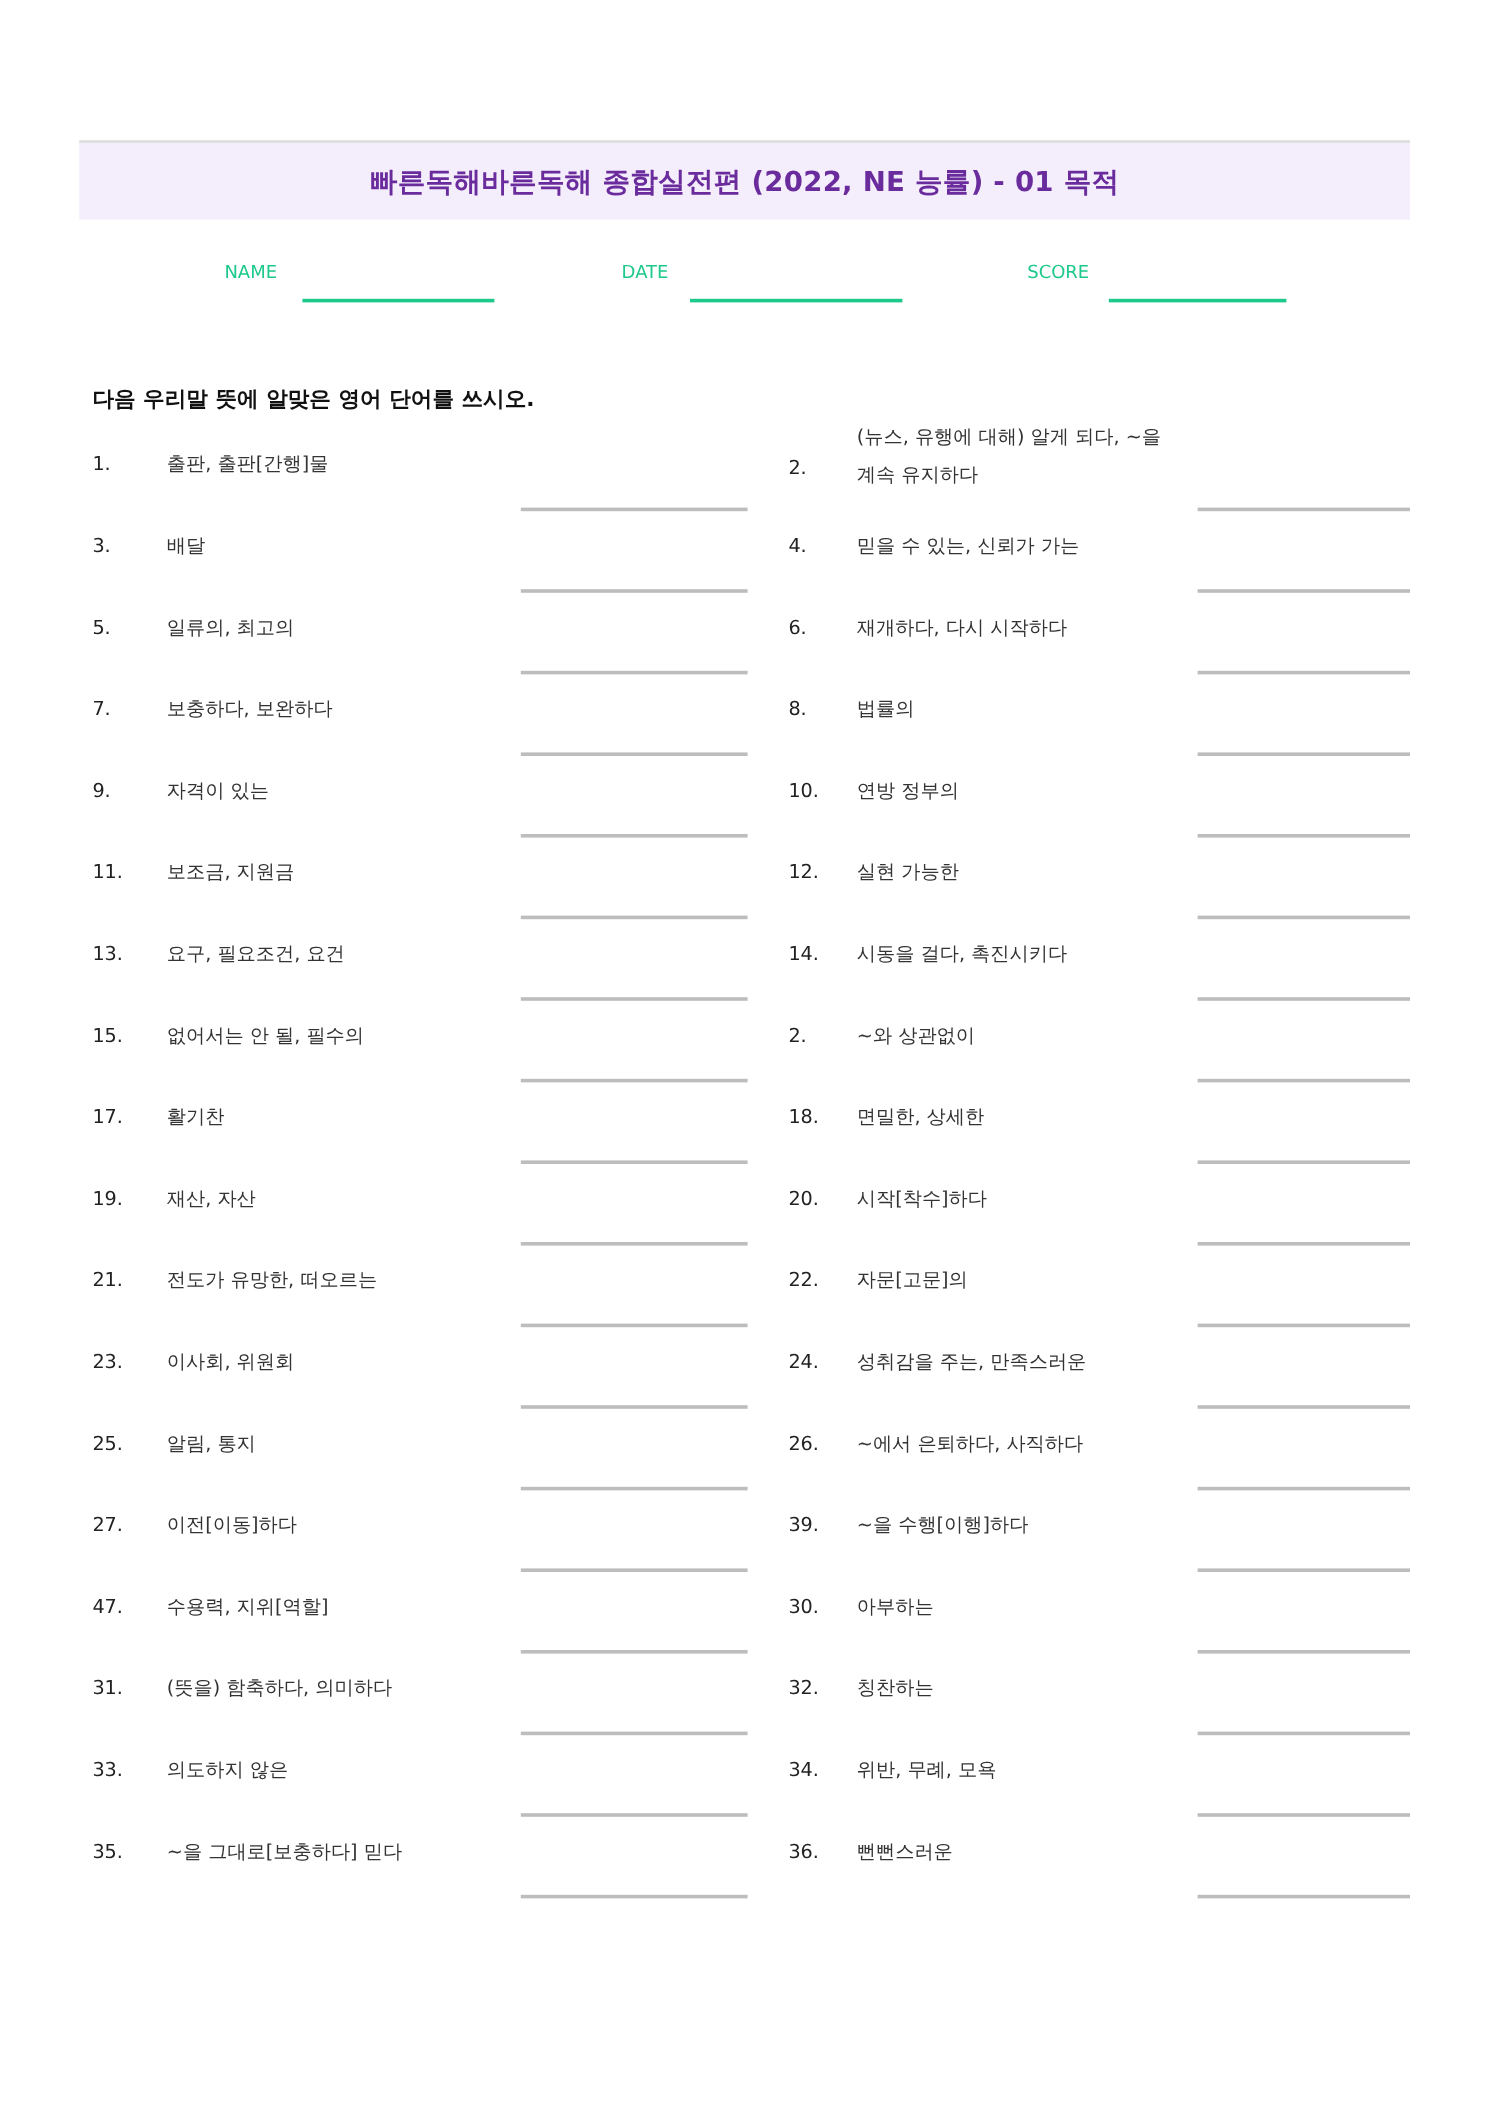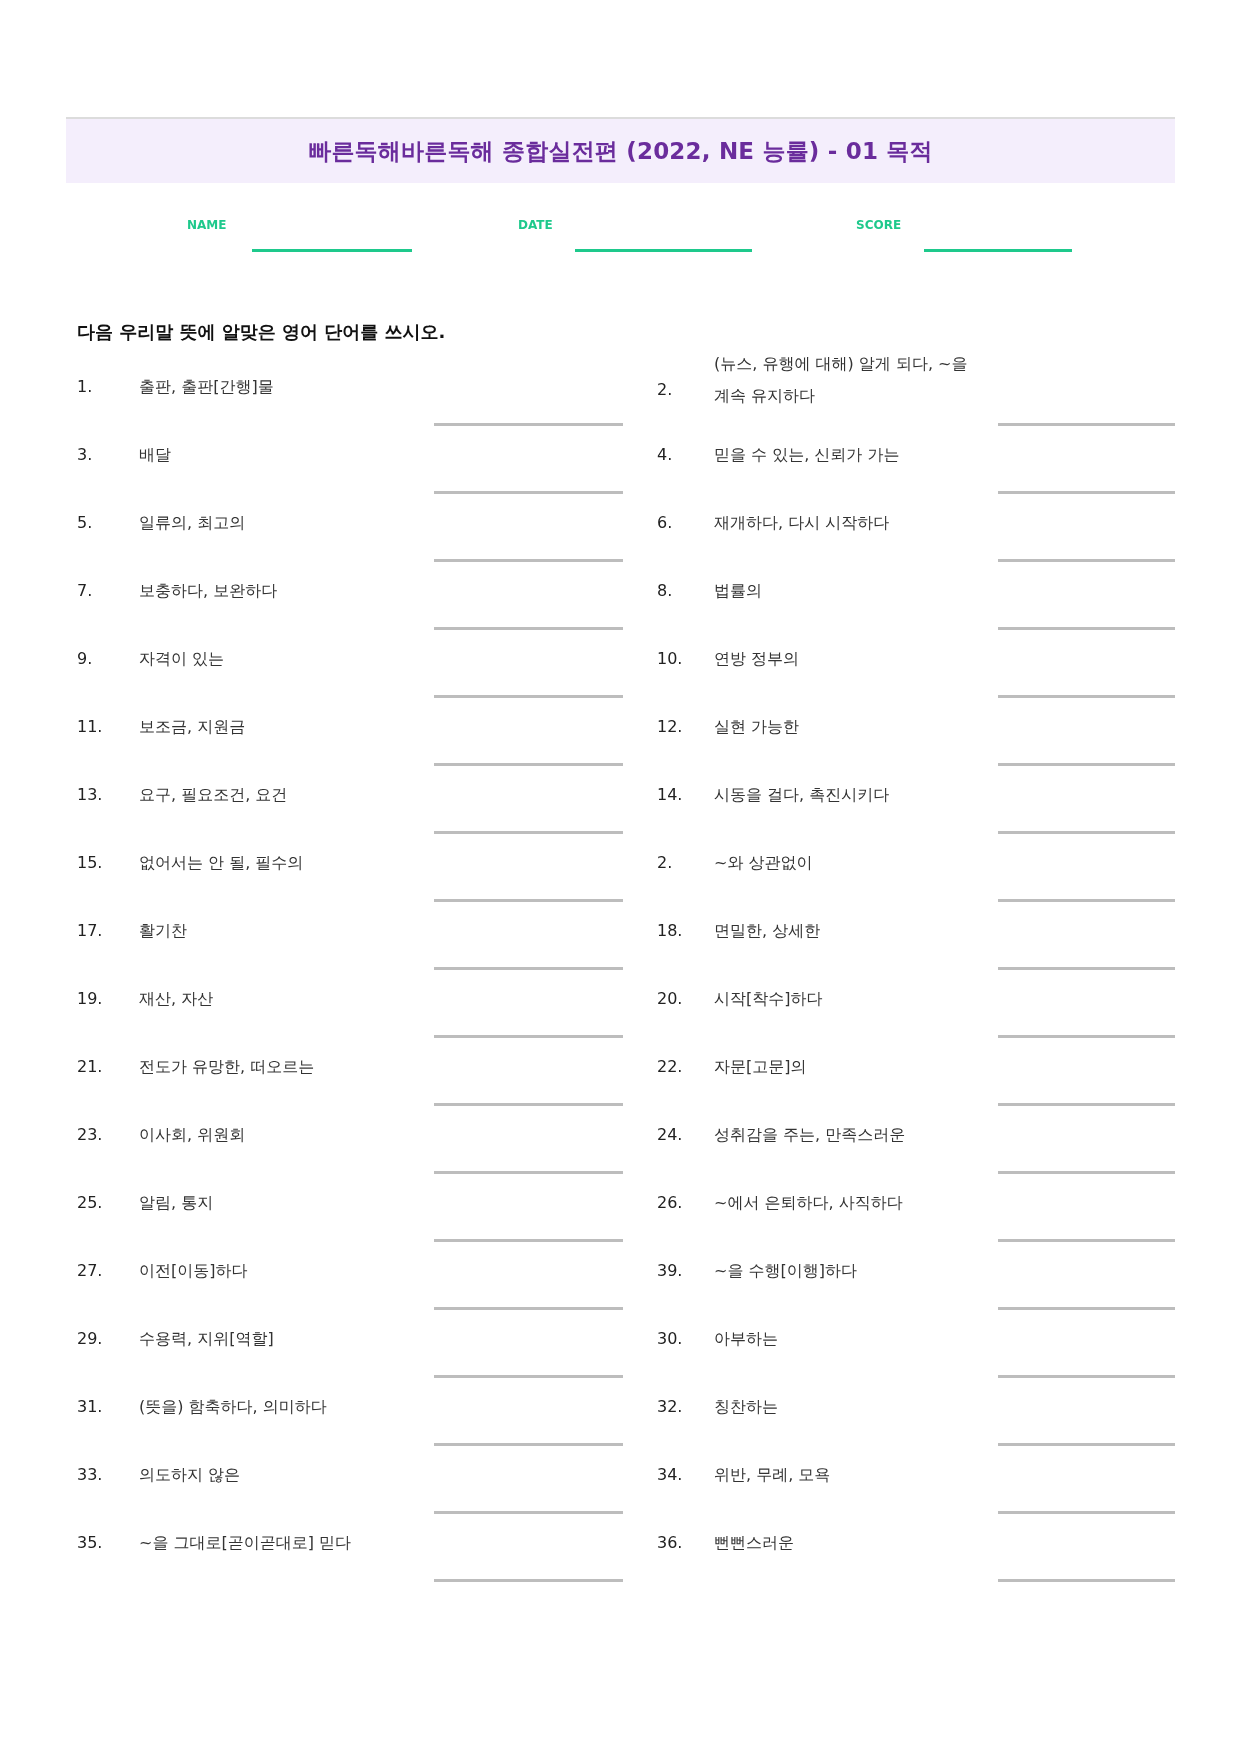--- a/index.html
+++ b/index.html
@@ -2,21 +2,21 @@
 <html><head>
 <meta charset="utf-8">
 <style>
   html, body { margin: 0; padding: 0; background: #ffffff; }
   body { width: 1240px; height: 1754px; position: relative; overflow: hidden;
          font-family: "DejaVu Sans", "Liberation Sans", sans-serif; color: #222; }
   .header-band { position: absolute; left: 66px; top: 117px; width: 1109px; height: 66px;
                  background: #f4eefc; border-top: 2px solid #dcdcdc; box-sizing: border-box;
                  display: flex; align-items: center; justify-content: center; }
   .header-title { font-size: 23px; font-weight: bold; color: #6a2c9c; letter-spacing: 0.2px; }
-  .meta-label { position: absolute; top: 218px; font-size: 12px; color: #1ec98c; font-family: "DejaVu Sans", sans-serif; font-weight: bold; }
+  .meta-label { position: absolute; top: 218px; font-size: 15px; color: #1ec98c; font-family: "DejaVu Sans", sans-serif; }
   .meta-line { position: absolute; top: 249px; height: 3px; background: #1ec98c; }
   .instruction { position: absolute; left: 77px; top: 320px; font-size: 18px; font-weight: bold; color: #111; }
   .item { position: absolute; }
   .item-num { position: absolute; font-size: 16px; color: #222; }
   .item-text { position: absolute; font-size: 16px; color: #333; line-height: 32px; white-space: nowrap; }
   .answer-line { position: absolute; height: 3px; background: #bdbdbd; }
 </style>
 </head>
 <body>
 
@@ -171,21 +171,21 @@
       <span class="item-num" style="left: 77px; top: 1261px;">27.</span>
       <span class="item-text" style="left: 139px; top: 1255px;">이전[이동]하다</span>
       <div class="answer-line" style="left: 434px; top: 1307px; width: 189px;"></div>
     </div>
     <div class="item">
       <span class="item-num" style="left: 657px; top: 1261px;">39.</span>
       <span class="item-text" style="left: 714px; top: 1255px;">~을 수행[이행]하다</span>
       <div class="answer-line" style="left: 998px; top: 1307px; width: 177px;"></div>
     </div>
     <div class="item">
-      <span class="item-num" style="left: 77px; top: 1329px;">29.</span>
+      <span class="item-num" style="left: 77px; top: 1329px;">47.</span>
       <span class="item-text" style="left: 139px; top: 1323px;">수용력, 지위[역할]</span>
       <div class="answer-line" style="left: 434px; top: 1375px; width: 189px;"></div>
     </div>
     <div class="item">
       <span class="item-num" style="left: 657px; top: 1329px;">30.</span>
       <span class="item-text" style="left: 714px; top: 1323px;">아부하는</span>
       <div class="answer-line" style="left: 998px; top: 1375px; width: 177px;"></div>
     </div>
     <div class="item">
       <span class="item-num" style="left: 77px; top: 1397px;">31.</span>
@@ -202,21 +202,21 @@
       <span class="item-text" style="left: 139px; top: 1459px;">의도하지 않은</span>
       <div class="answer-line" style="left: 434px; top: 1511px; width: 189px;"></div>
     </div>
     <div class="item">
       <span class="item-num" style="left: 657px; top: 1465px;">34.</span>
       <span class="item-text" style="left: 714px; top: 1459px;">위반, 무례, 모욕</span>
       <div class="answer-line" style="left: 998px; top: 1511px; width: 177px;"></div>
     </div>
     <div class="item">
       <span class="item-num" style="left: 77px; top: 1533px;">35.</span>
-      <span class="item-text" style="left: 139px; top: 1527px;">~을 그대로[곧이곧대로] 믿다</span>
+      <span class="item-text" style="left: 139px; top: 1527px;">~을 그대로[보충하다] 믿다</span>
       <div class="answer-line" style="left: 434px; top: 1579px; width: 189px;"></div>
     </div>
     <div class="item">
       <span class="item-num" style="left: 657px; top: 1533px;">36.</span>
       <span class="item-text" style="left: 714px; top: 1527px;">뻔뻔스러운</span>
       <div class="answer-line" style="left: 998px; top: 1579px; width: 177px;"></div>
     </div>
   </div>
 
 </body></html>

